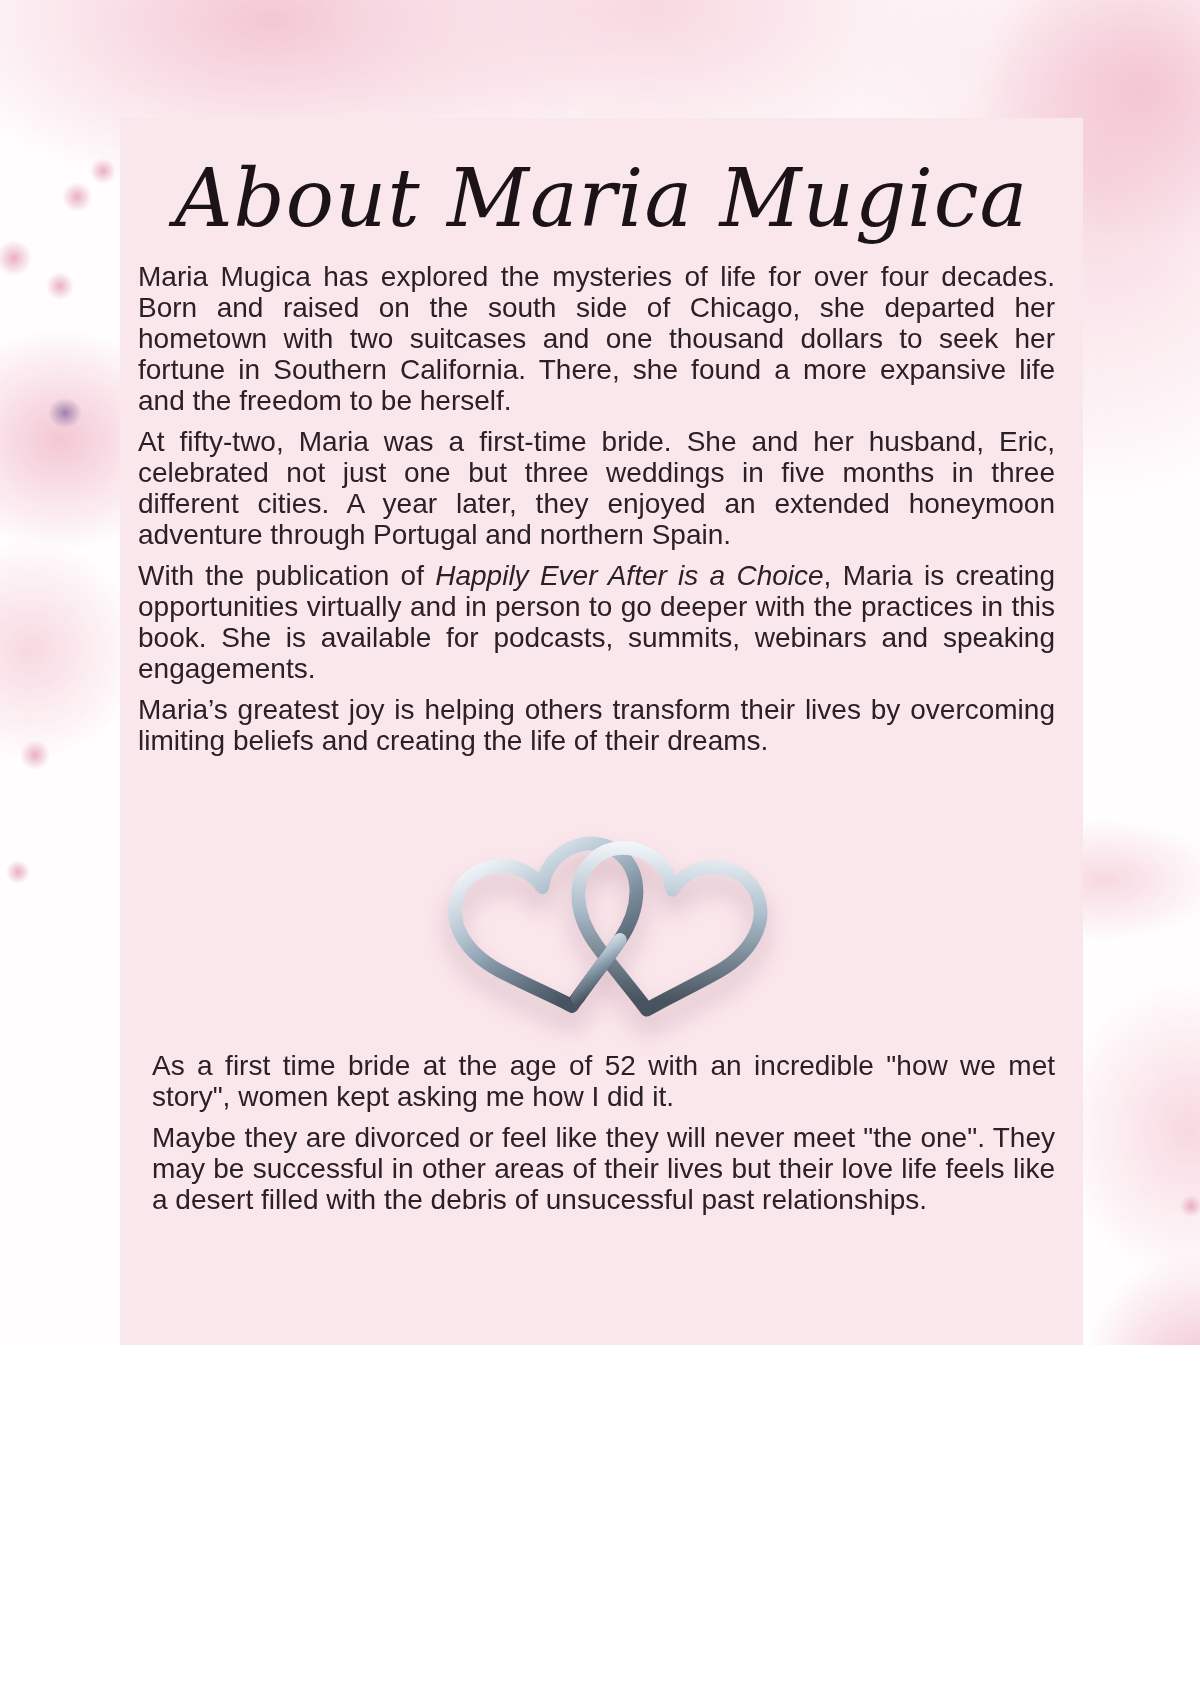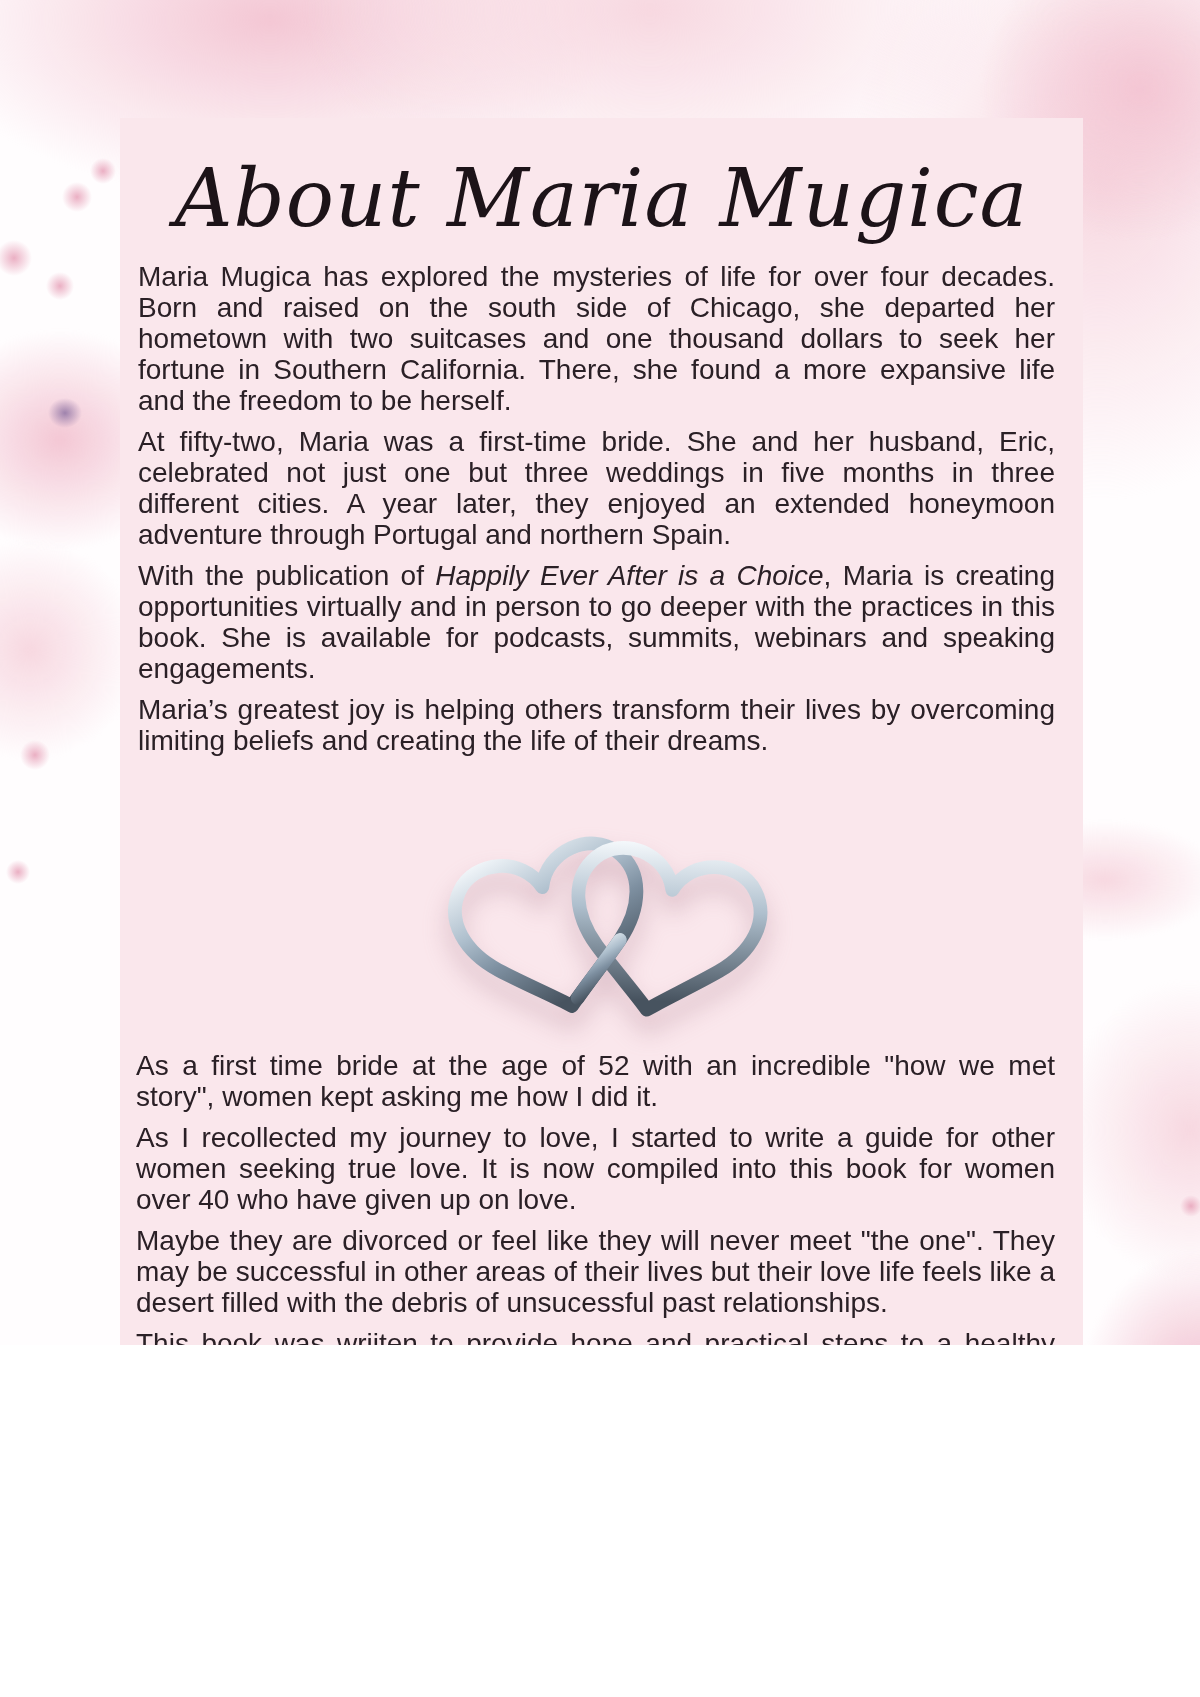--- a/index.html
+++ b/index.html
@@ -30,21 +30,21 @@
     margin: 34px 0 16px;
     text-align: center;
     font-family: "DejaVu Serif", serif;
     font-style: italic;
     font-weight: 400;
     font-size: 80px;
     letter-spacing: 1px;
     color: var(--title, #1c1318);
   }
   .bio, .note { padding: 0 28px 0 18px; }
-  .note { padding-left: 16px; }
+  .note { padding-left: 32px; }
   .panel p {
     margin: 0 0 10px;
     font-size: 28px;
     line-height: 31px;
     text-align: justify;
     color: var(--text, #2a2026);
   }
   .panel p em { font-style: italic; }
   .hearts-wrap {
     height: 210px;
@@ -113,19 +113,17 @@
         <g fill="none" stroke-linecap="round" stroke-linejoin="round" stroke-width="11">
           <path transform="translate(120,100) rotate(-14) scale(1.25)" stroke="url(#metalL)" d="M0,-32 C-10,-60 -48,-66 -65,-45 C-82,-24 -72,4 -50,24 C-32,40 -12,55 0,66 C12,55 32,40 50,24 C72,4 82,-24 65,-45 C48,-66 10,-60 0,-32 Z"></path>
           <path transform="translate(232,103) rotate(12) scale(1.25)" stroke="url(#metalR)" d="M0,-32 C-10,-60 -48,-66 -65,-45 C-82,-24 -72,4 -50,24 C-32,40 -12,55 0,66 C12,55 32,40 50,24 C72,4 82,-24 65,-45 C48,-66 10,-60 0,-32 Z"></path>
           <path transform="translate(120,100) rotate(-14) scale(1.25)" stroke="url(#metalL)" d="M6,61 C16,52 34,38 50,24"></path>
         </g>
       </svg>
     </div>
 
     <div class="note">
         <p><span>As a first time bride at the age of 52 with an incredible "how we met story", women kept asking me how I did it.</span></p>
-        <p><span>As I recollected my journey to love, I started to write a guide for other women seeking true love. It is now compiled into this book for women over 40 who have given up on love.</span></p>
         <p><span>Maybe they are divorced or feel like they will never meet "the one". They may be successful in other areas of their lives but their love life feels like a desert filled with the debris of unsucessful past relationships.</span></p>
-        <p><span>This book was wriiten to provide hope and practical steps to a healthy loving realtionship.</span></p>
       </div>
 
   </div>
 </div>
 
 </body></html>

